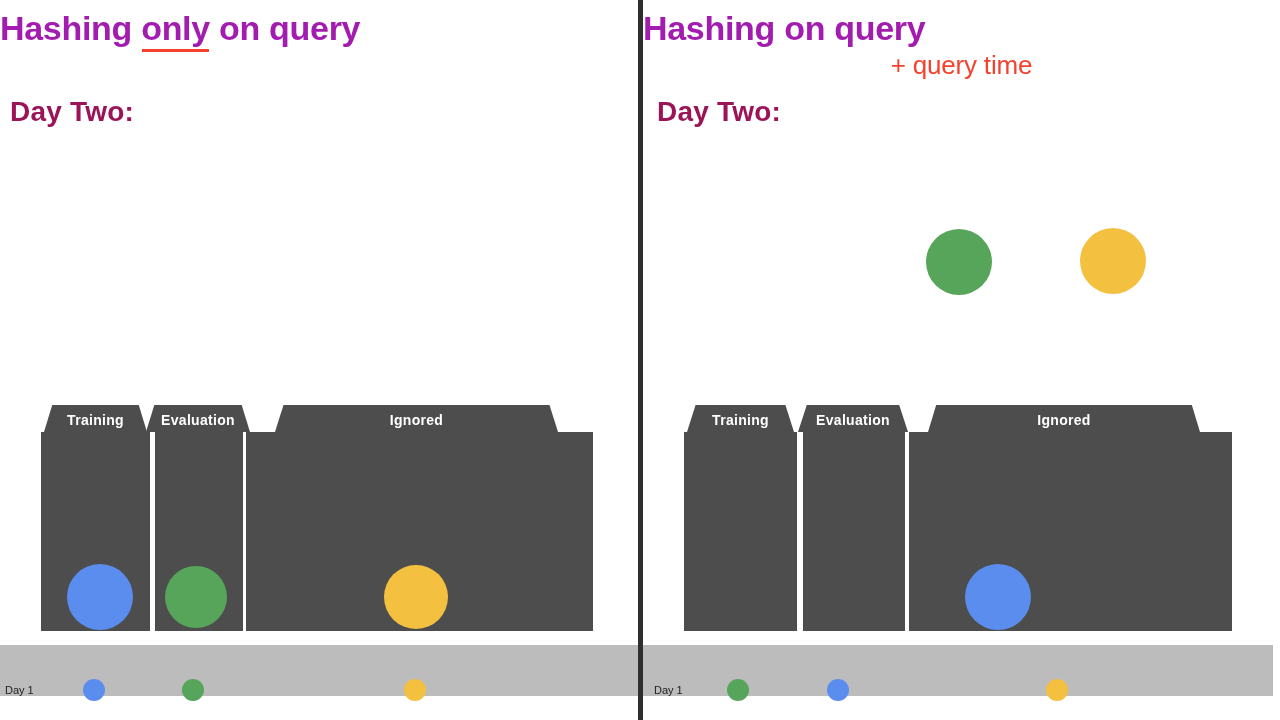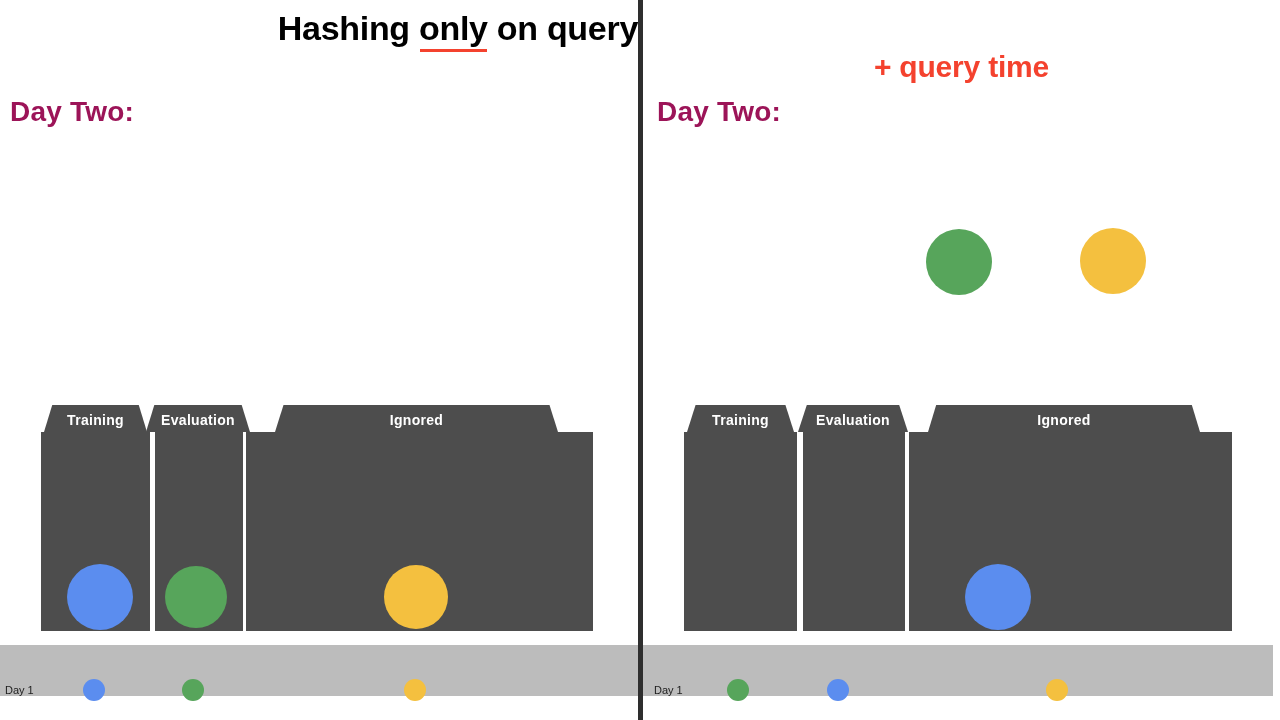--- a/index.html
+++ b/index.html
@@ -35,22 +35,22 @@
     top: 0;
     height: 720px;
   }
   .panel.left  { left: 0px;   width: 638px; }
   .panel.right { left: 643px; width: 637px; }
 
   
   .title {
     position: absolute;
     width: 100%;
-    text-align: right;
-    color: #000000;
+    text-align: left;
+    color: #a21caf;
     font-weight: bold;
     font-size: 34px;
     letter-spacing: -0.3px;
     line-height: 1.08;
     white-space: nowrap;
   }
   .panel.left .title  { top: 10px; }
   .panel.right .title { top: 10px; }
 
   .title .underlined {
@@ -65,22 +65,22 @@
     bottom: -5px;
     height: 3px;
     background: #F4422E;
   }
   .subtitle {
     position: absolute;
     top: 50px;
     width: 100%;
     text-align: center;
     color: #F4422E;
-    font-size: 30px;
-    font-weight: bold;
+    font-size: 26px;
+    font-weight: normal;
     letter-spacing: -0.2px;
     white-space: nowrap;
   }
 
   
   .day-label {
     position: absolute;
     left: 10px;
     top: 96px;
     color: #9C1458;
@@ -174,20 +174,21 @@
       <div class="ball" style="left: 165px; top: 566px; width: 62px; height: 62px; background: rgb(87, 165, 91);"></div>
       <div class="ball" style="left: 384px; top: 565px; width: 64px; height: 64px; background: rgb(244, 192, 63);"></div>
       <div class="timeline" style="background: rgb(188, 188, 188);">
         <div class="timeline-label">Day 1</div>
         <div class="dot" style="left: 83px; background: rgb(91, 141, 239);"></div>
         <div class="dot" style="left: 182px; background: rgb(87, 165, 91);"></div>
         <div class="dot" style="left: 404px; background: rgb(244, 192, 63);"></div>
       </div>
     </div>
   <div class="panel right">
+      <div class="title"><span>Hashing on query</span></div>
       <div class="subtitle">+ query time</div>
       <div class="day-label">Day Two:</div>
       <div class="funnel funnel-narrow" style="left: 44px; top: 405px; width: 107px; height: 27px; background: rgb(77, 77, 77);">
         <span class="funnel-label">Training</span>
       </div>
       <div class="bin" style="left: 41px; top: 432px; width: 113px; height: 199px; background: rgb(77, 77, 77);"></div>
       <div class="funnel funnel-narrow" style="left: 155px; top: 405px; width: 110px; height: 27px; background: rgb(77, 77, 77);">
         <span class="funnel-label">Evaluation</span>
       </div>
       <div class="bin" style="left: 160px; top: 432px; width: 102px; height: 199px; background: rgb(77, 77, 77);"></div>

